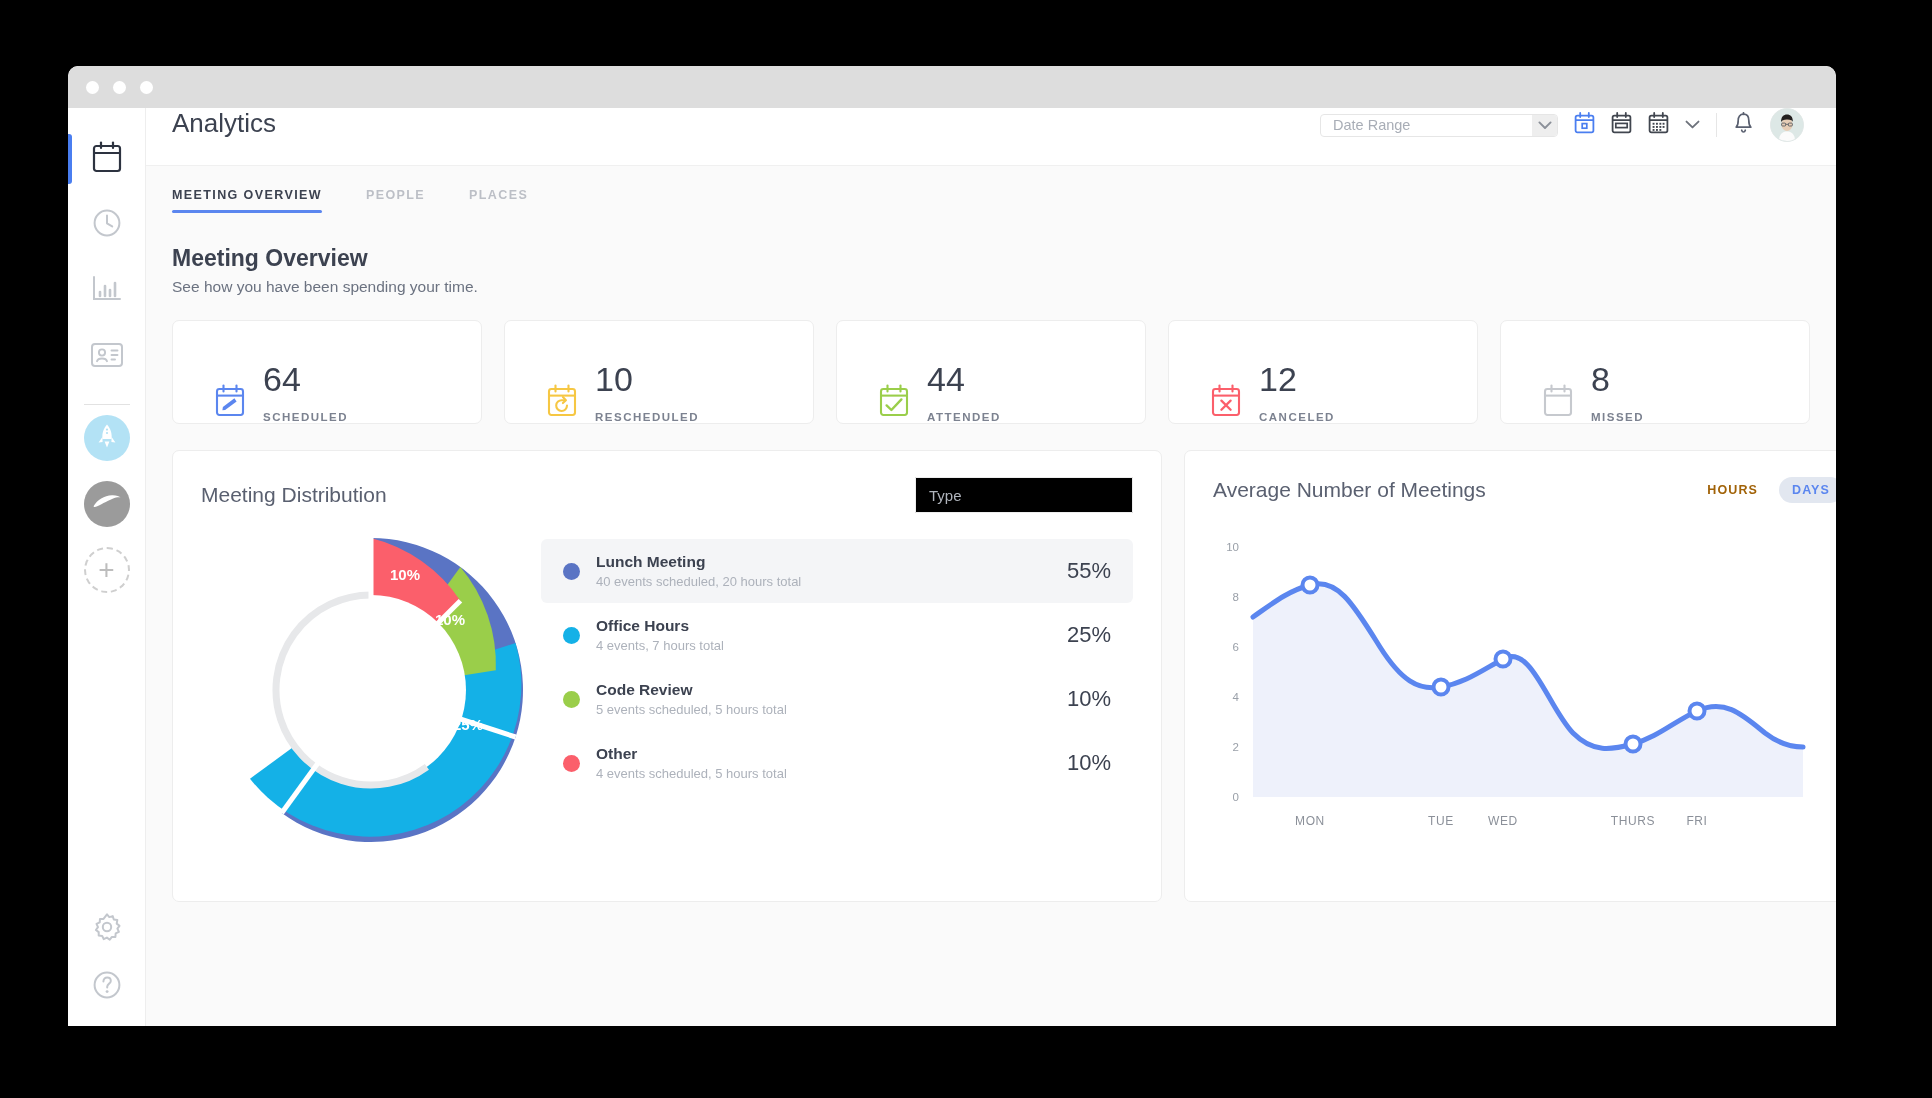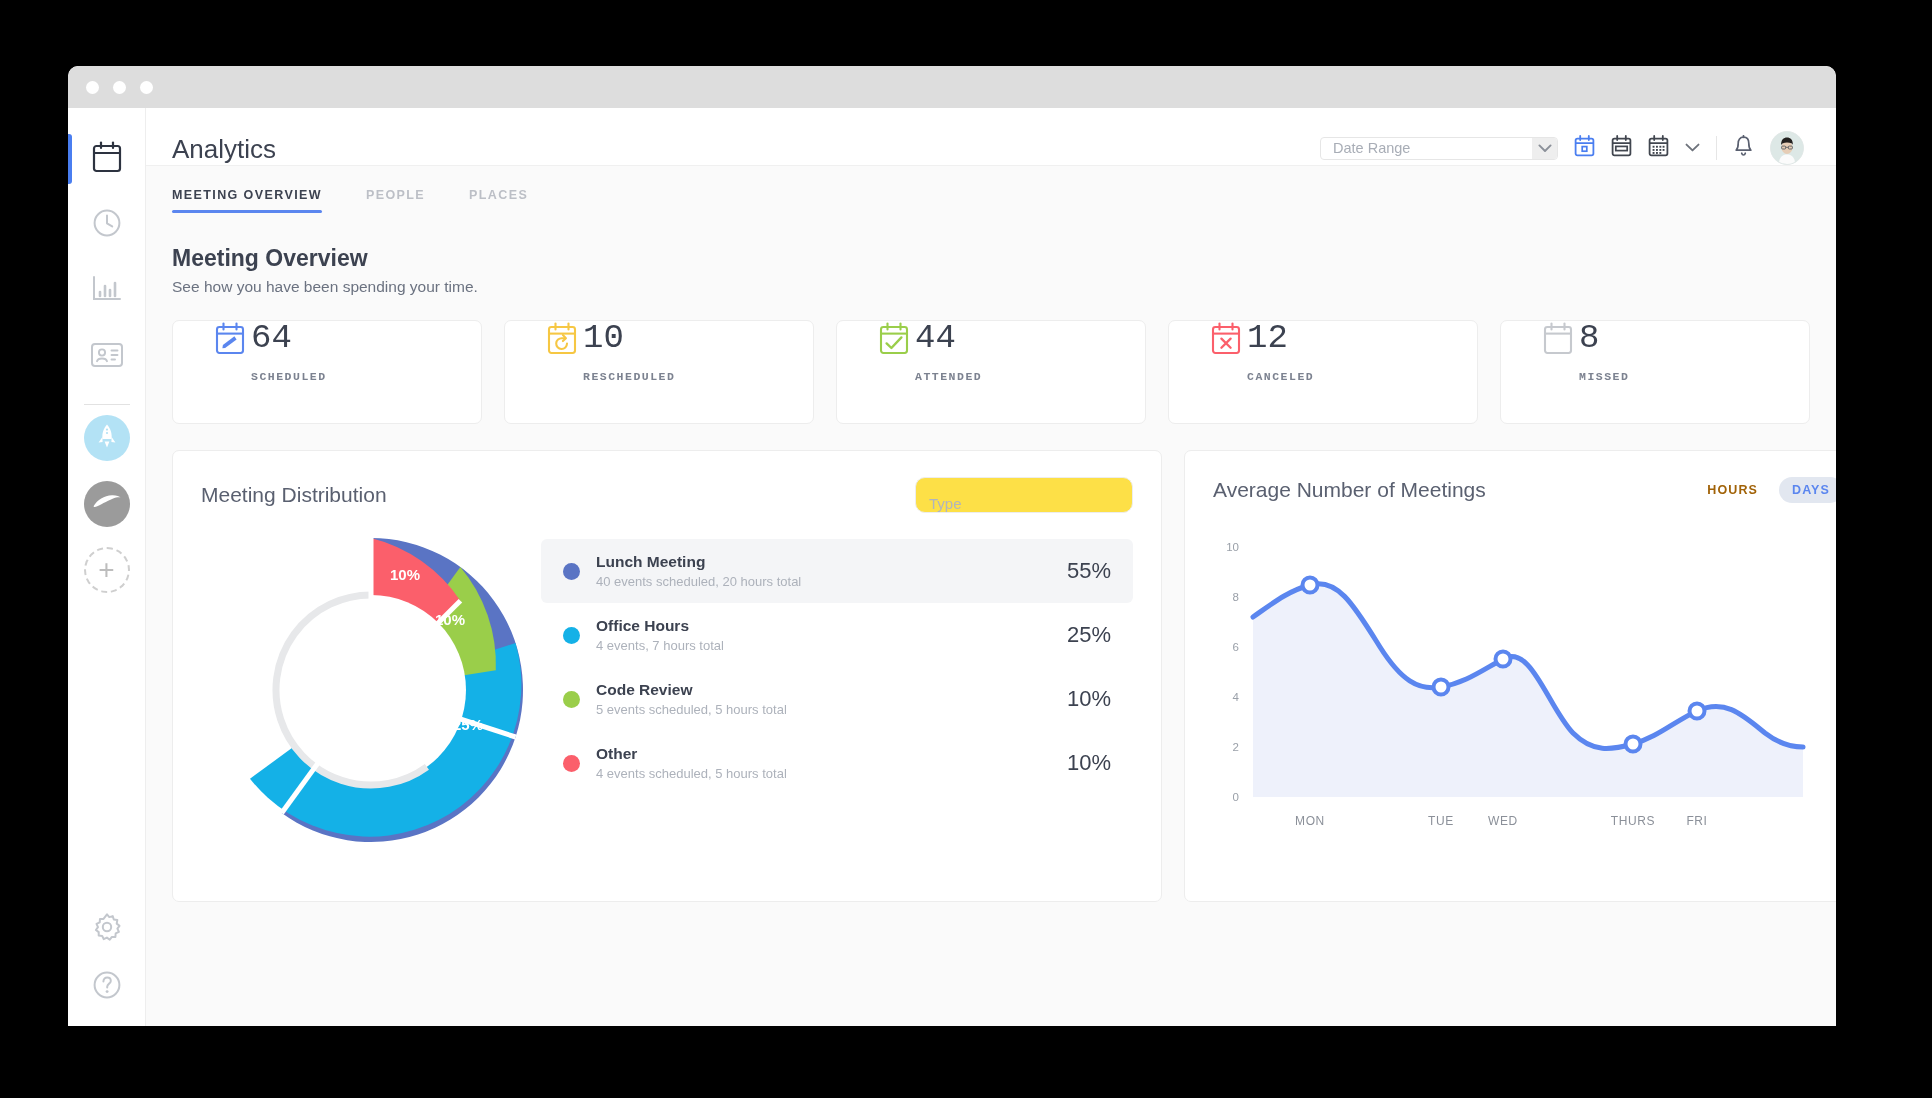--- a/index.html
+++ b/index.html
@@ -68,21 +68,21 @@
     color: #bdbdbd; font-size: 28px; font-weight: 300; line-height: 1;
     cursor: pointer;
   }
   .sidebar-bottom { margin-top: auto; padding-bottom: 22px; display: flex; flex-direction: column; align-items: center; gap: 24px; }
 
   
   .main { flex: 1; display: flex; flex-direction: column; background: #fafafa; min-width: 0; }
 
   .topbar {
     height: 58px; background: #ffffff;
-    display: flex; align-items: flex-end;
+    display: flex; align-items: flex-start;
     padding: 0 32px 0 26px;
     border-bottom: 1px solid #f0f0f0;
     flex: 0 0 58px;
   }
   .page-title { font-size: 26px; color: #3c4250; font-weight: 400; }
   .topbar-right { margin-left: auto; display: flex; align-items: center; gap: 16px; }
 
   .daterange {
     display: flex; align-items: stretch;
     width: 238px; height: 23px;
@@ -128,42 +128,41 @@
 
   
   .content { padding: 32px 26px 0 26px; overflow: hidden; }
   .sec-title { font-size: 23px; color: #3c4250; font-weight: bold; }
   .sec-sub { font-size: 15.5px; color: #6b7280; margin-top: 6px; }
 
   .stats { display: flex; gap: 22px; margin-top: 24px; }
   .stat-card {
     flex: 1; height: 104px; background: #ffffff;
     border: 1px solid #ededed; border-radius: 7px;
-    display: flex; align-items: flex-start; gap: 4px;
+    display: flex; align-items: flex-end; gap: 16px;
     padding-left: 40px;
-    font-family: Liberation Mono, monospace;
   }
   .stat-txt { display: flex; flex-direction: column; }
   .stat-num { font-size: 34px; color: #3c4250; font-weight: 400; line-height: 1.05; }
   .stat-lbl { font-size: 11.5px; letter-spacing: 1.5px; color: #7c8290; font-weight: bold; margin-top: 13px; }
 
   .panels { display: flex; gap: 22px; margin-top: 26px; }
   .panel {
     background: #ffffff; border: 1px solid #ededed; border-radius: 7px;
   }
   .panel-left { width: 990px; height: 452px; padding: 26px 28px; flex: 0 0 990px; }
   .panel-right { flex: 1; height: 452px; padding: 26px 28px; }
 
   .panel-head { display: flex; align-items: center; gap: 44px; }
   .panel-title { font-size: 21px; color: #5a6070; font-weight: 400; }
 
   .type-select {
-    margin-left: auto; display: flex; align-items: flex-end;
+    margin-left: auto; display: flex; align-items: center;
     width: 218px; height: 36px; border: 1px solid #ededed;
-    border-radius: 10px; overflow: hidden; background: #fde047;
+    border-radius: 1px; overflow: hidden; background: #000000;
   }
   .type-input {
     flex: 1; border: 0; outline: none; background: transparent;
     padding: 0 13px; font-size: 15px; color: #6b7280;
     font-family: "Liberation Sans", sans-serif;
   }
   .type-input::placeholder { color: #b0b5bd; }
 
   .donut-row { display: flex; align-items: flex-start; margin-top: 4px; }
   .donut-wrap { width: 340px; flex: 0 0 340px; display: flex; justify-content: center; padding-top: 8px; }

